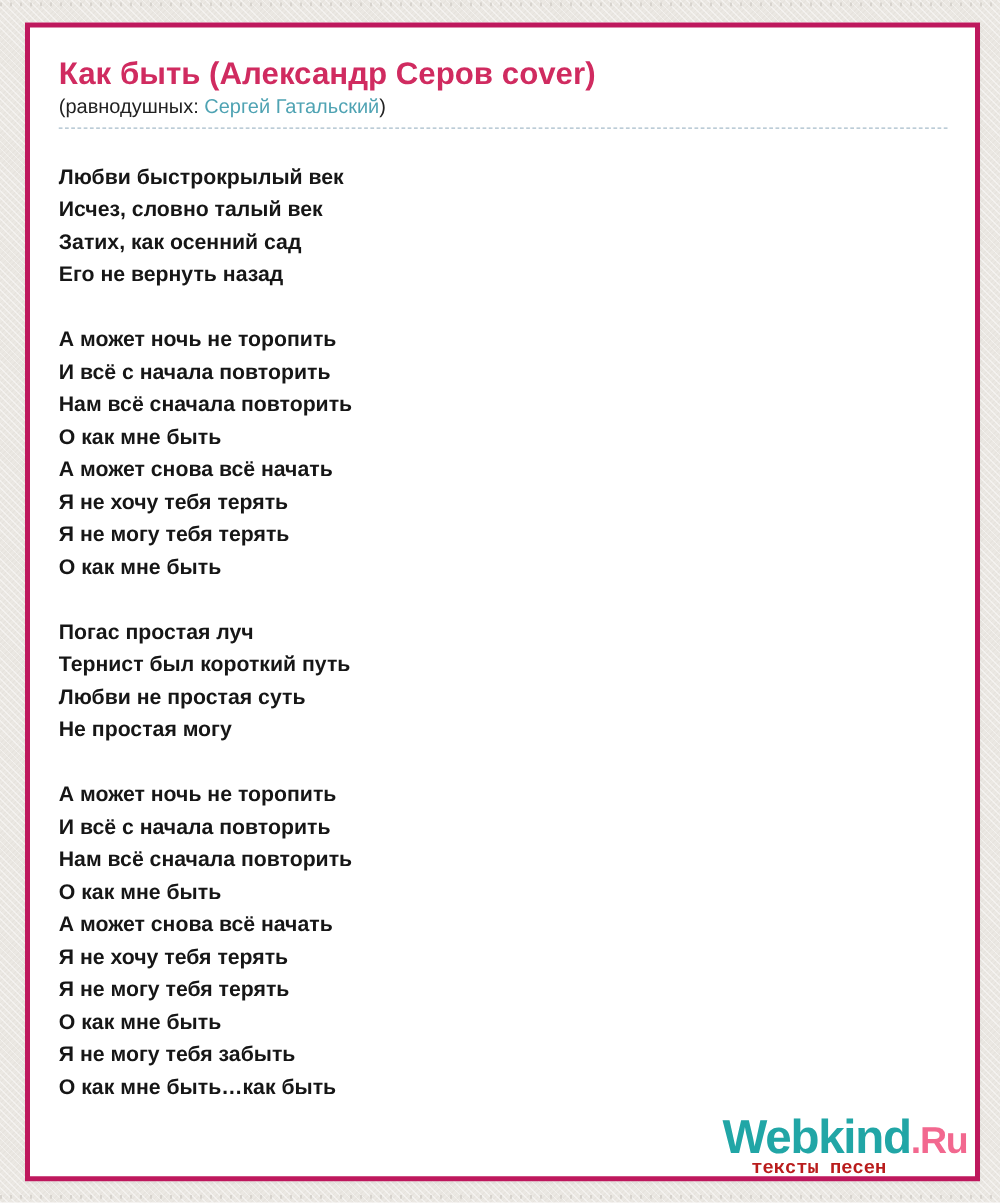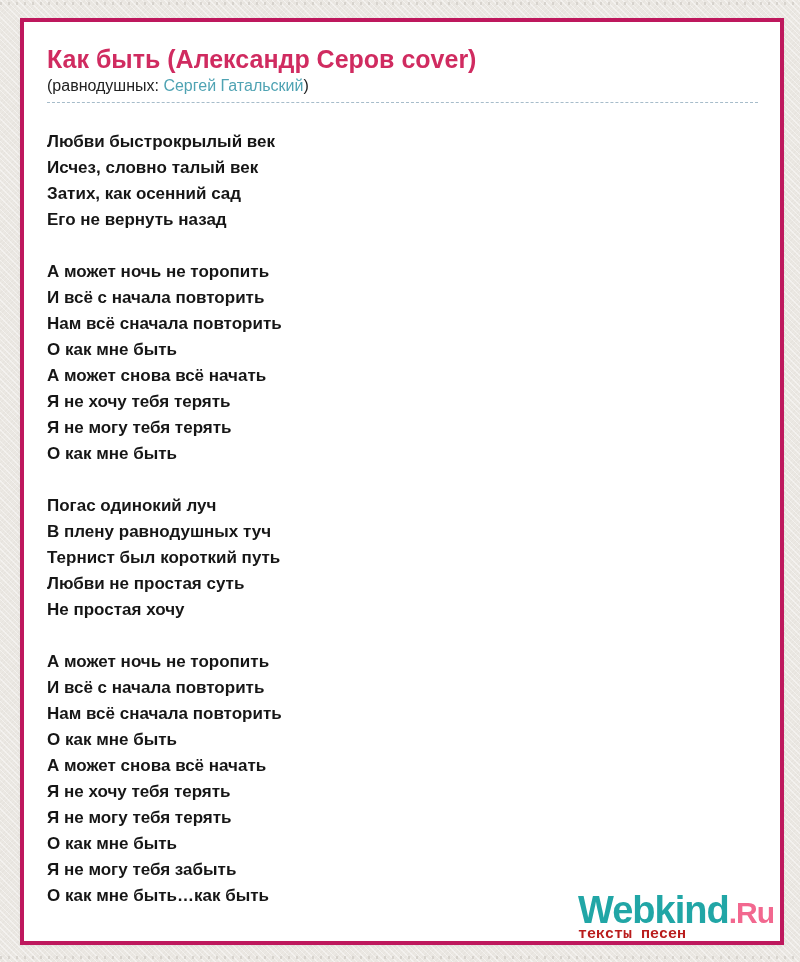--- a/index.html
+++ b/index.html
@@ -83,21 +83,21 @@
   .stanza p {
     margin: 0;
     line-height: 26px;
     white-space: pre;
   }
 
   .webkind-logo {
     position: absolute;
     right: 6px;
     bottom: 0;
-    text-align: left;
+    text-align: center;
     cursor: pointer;
     line-height: 1;
   }
   .logo-line {
     font-size: 38px;
     font-weight: bold;
     letter-spacing: -1px;
     line-height: 32px;
     white-space: nowrap;
   }
@@ -143,25 +143,24 @@
         <p>И всё с начала повторить</p>
         <p>Нам всё сначала повторить</p>
         <p>О как мне быть</p>
         <p>А может снова всё начать</p>
         <p>Я не хочу тебя терять</p>
         <p>Я не могу тебя терять</p>
         <p>О как мне быть</p>
       </div>
 
       <div class="stanza">
-        <p>Погас одинокий луч</p>
-        <p>В плену равнодушных туч</p>
+        <p>Погас простая луч</p>
         <p>Тернист был короткий путь</p>
         <p>Любви не простая суть</p>
-        <p>Не простая хочу</p>
+        <p>Не простая могу</p>
       </div>
 
       <div class="stanza">
         <p>А может ночь не торопить</p>
         <p>И всё с начала повторить</p>
         <p>Нам всё сначала повторить</p>
         <p>О как мне быть</p>
         <p>А может снова всё начать</p>
         <p>Я не хочу тебя терять</p>
         <p>Я не могу тебя терять</p>

